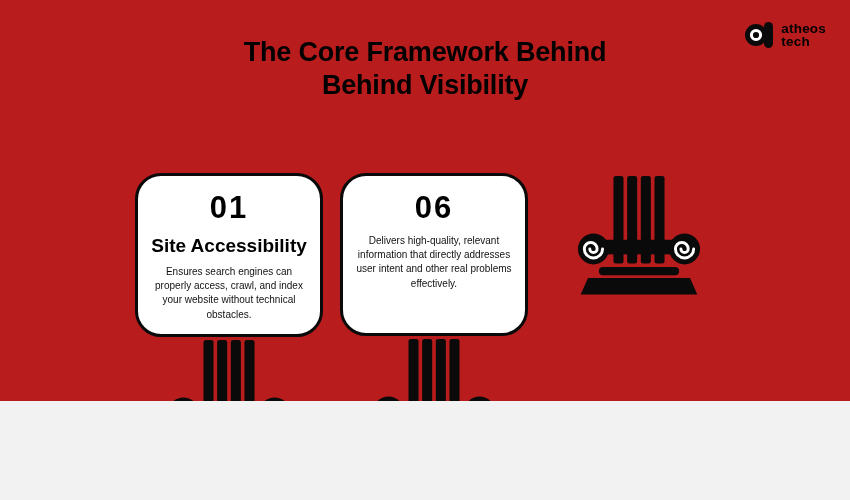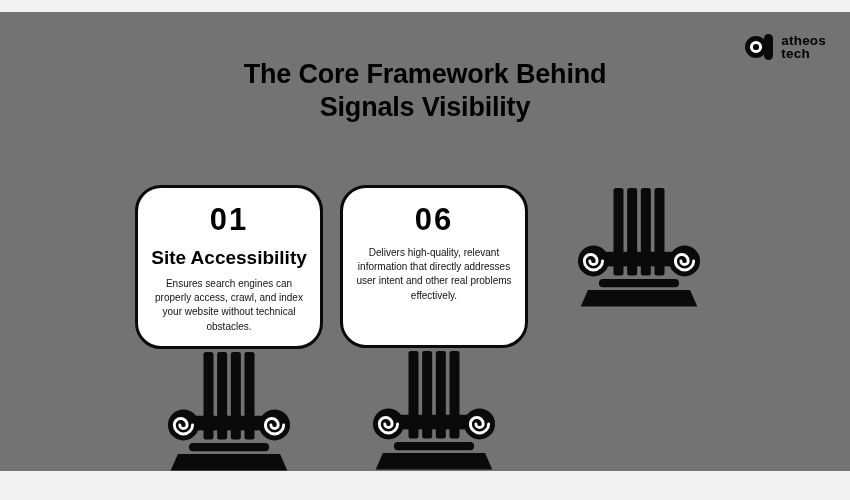--- a/index.html
+++ b/index.html
@@ -2,23 +2,23 @@
 <html><head>
 <meta charset="utf-8">
 <style>
   * { margin: 0; padding: 0; box-sizing: border-box; }
   html, body { background: #f2f2f2; }
   body { font-family: "Liberation Sans", "DejaVu Sans", sans-serif; }
 
   .canvas {
     position: relative;
     width: 850px;
-    height: 459px;
-    margin: 12px auto;
-    background: #737373;
+    height: 401px;
+    margin: 0 auto;
+    background: #b91c1c;
     overflow: hidden;
     color: #000;
   }
 
   
   .logo {
     position: absolute;
     top: 20px;
     right: 24px;
     display: flex;
@@ -28,21 +28,21 @@
   .logo-text {
     font-weight: 800;
     font-size: 13.5px;
     line-height: 1.0;
     letter-spacing: 0.2px;
   }
 
   
   .title {
     position: absolute;
-    top: 46px;
+    top: 36px;
     left: 0;
     width: 100%;
     text-align: center;
     font-weight: 800;
     font-size: 27px;
     line-height: 1.23;
     letter-spacing: -0.2px;
   }
 
   
@@ -129,21 +129,21 @@
       <rect x="20" y="2" width="9" height="26" rx="4.5" fill="#0a0a0a"></rect>
     </svg>
     <div class="logo-text">
       <div>atheos</div>
       <div>tech</div>
     </div>
   </div>
 
   <h1 class="title">
     <span style="display:block">The Core Framework Behind</span>
-    <span style="display:block">Signals Visibility</span>
+    <span style="display:block">Behind Visibility</span>
   </h1>
 
   <div class="pillars-row">
 
     <div class="pillar-group">
       <div class="card">
         <div class="card-number">01</div>
         <div class="card-heading">Site Accessibility</div>
         <p class="card-desc">Ensures search engines can properly access, crawl, and index your website without technical obstacles.</p>
       </div>

